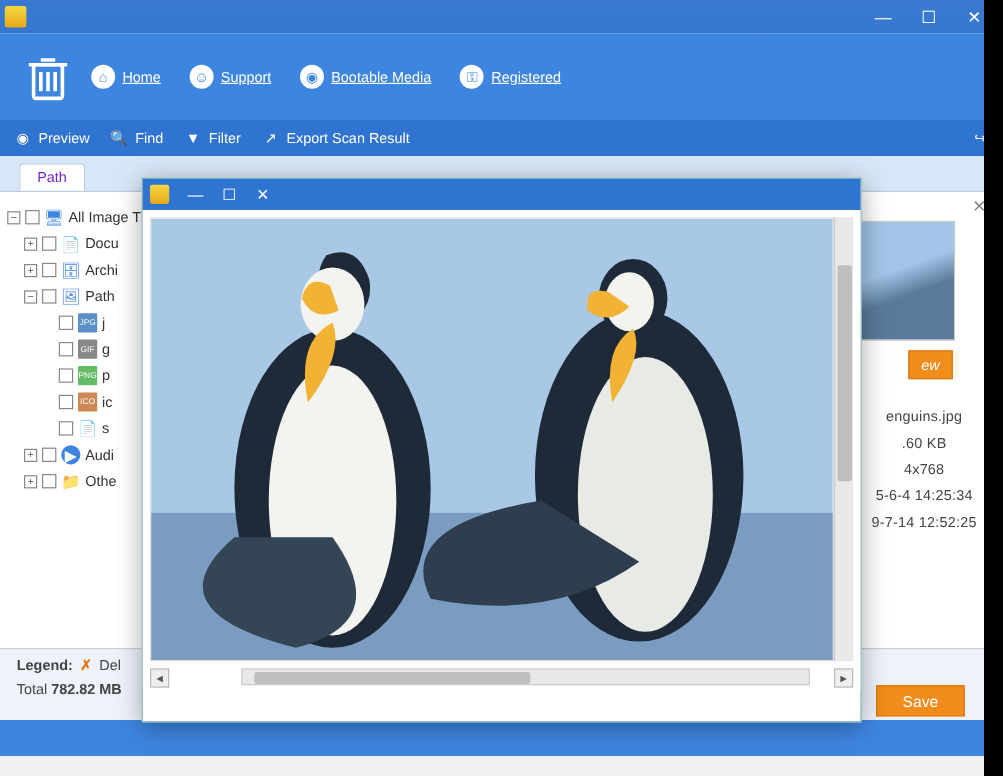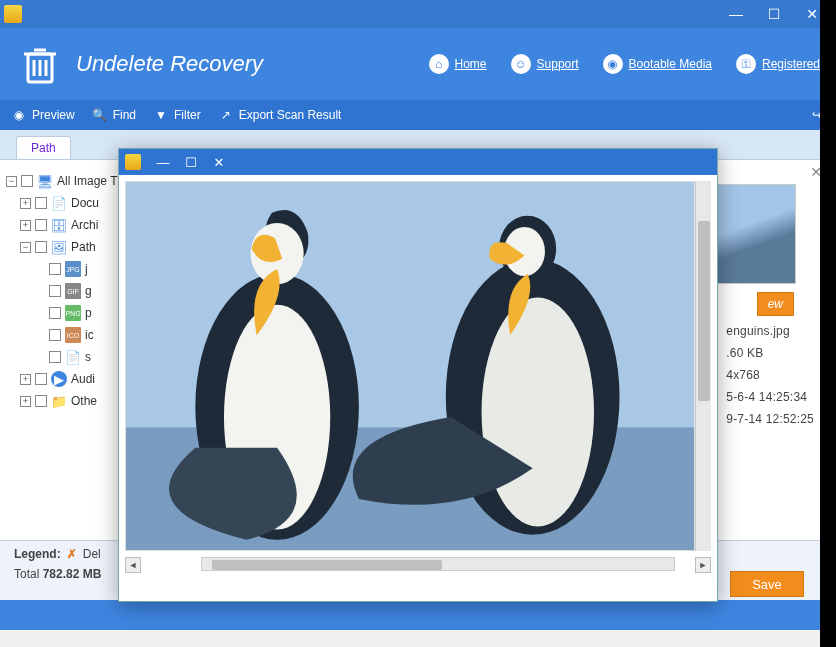--- a/index.html
+++ b/index.html
@@ -54,21 +54,21 @@
 .ico-png { background: #6b6; color: #fff; font-size: 7px; border-radius: 1px; padding: 1px;}
 .ico-ico { background: #c85; color: #fff; font-size: 7px; border-radius: 1px; padding: 1px;}
 .ico-play { background: #3e85e0; color: #fff; border-radius: 50%; }
 .ico-folder { color: #3e85e0; }
 
 
 .detail { flex: 1; padding: 10px; font-size: 12px; color: #444; position: relative; }
 .close-x { position: absolute; right: 14px; top: 4px; font-size: 14px; color: #888; cursor: pointer; }
 .thumb { position: absolute; right: 40px; top: 24px; width: 80px; height: 100px; background: linear-gradient(160deg,#a3c5e8 40%,#5a7a9a 60%); border: 1px solid #ccc; }
 .orange-btn { position: absolute; right: 42px; top: 132px; background: #f28c1c; color: #fff; border: 1px solid #d67810; padding: 4px 10px; font-size: 12px; cursor: pointer; font-style: italic; }
-.detail-lines { position: absolute; right: 22px; top: 160px; text-align: left; line-height: 22px; font-family: "Consolas","Courier New",monospace; letter-spacing: 0.2px; }
+.detail-lines { position: absolute; right: 22px; top: 176px; text-align: center; line-height: 22px; font-family: "Consolas","Courier New",monospace; letter-spacing: 0.2px; }
 
 
 .bottom { background: #eef3fb; border-top: 1px solid #ccd; height: 60px; padding: 6px 14px; font-size: 12px; color: #444; }
 .legend-row { display: flex; align-items: center; gap: 6px; margin-bottom: 6px; }
 .legend-x { color: #e07820; font-weight: bold; }
 .total-row { font-size: 12px; }
 .total-row b { font-weight: bold; }
 .save-btn { position: absolute; right: 32px; bottom: 50px; width: 74px; height: 26px; background: #f28c1c; color: #fff; border: 1px solid #d67810; font-size: 13px; cursor: pointer; }
 
 
@@ -110,21 +110,20 @@
 <div class="header">
   <div class="trash-icon">
     <svg viewBox="0 0 48 48">
         <g fill="none" stroke="#fff" stroke-width="3">
           <rect x="12" y="14" width="24" height="28" rx="2"></rect>
           <path d="M8 14h32M18 10h12"></path>
           <path d="M18 20v16M24 20v16M30 20v16"></path>
         </g>
       </svg>
   </div>
-  <div class="header-title">Undelete Recovery</div>
   <div class="header-links">
     <div class="header-link">
       <span class="hl-icon">⌂</span>
       <span>Home</span>
     </div>
     <div class="header-link">
       <span class="hl-icon">☺</span>
       <span>Support</span>
     </div>
     <div class="header-link">

